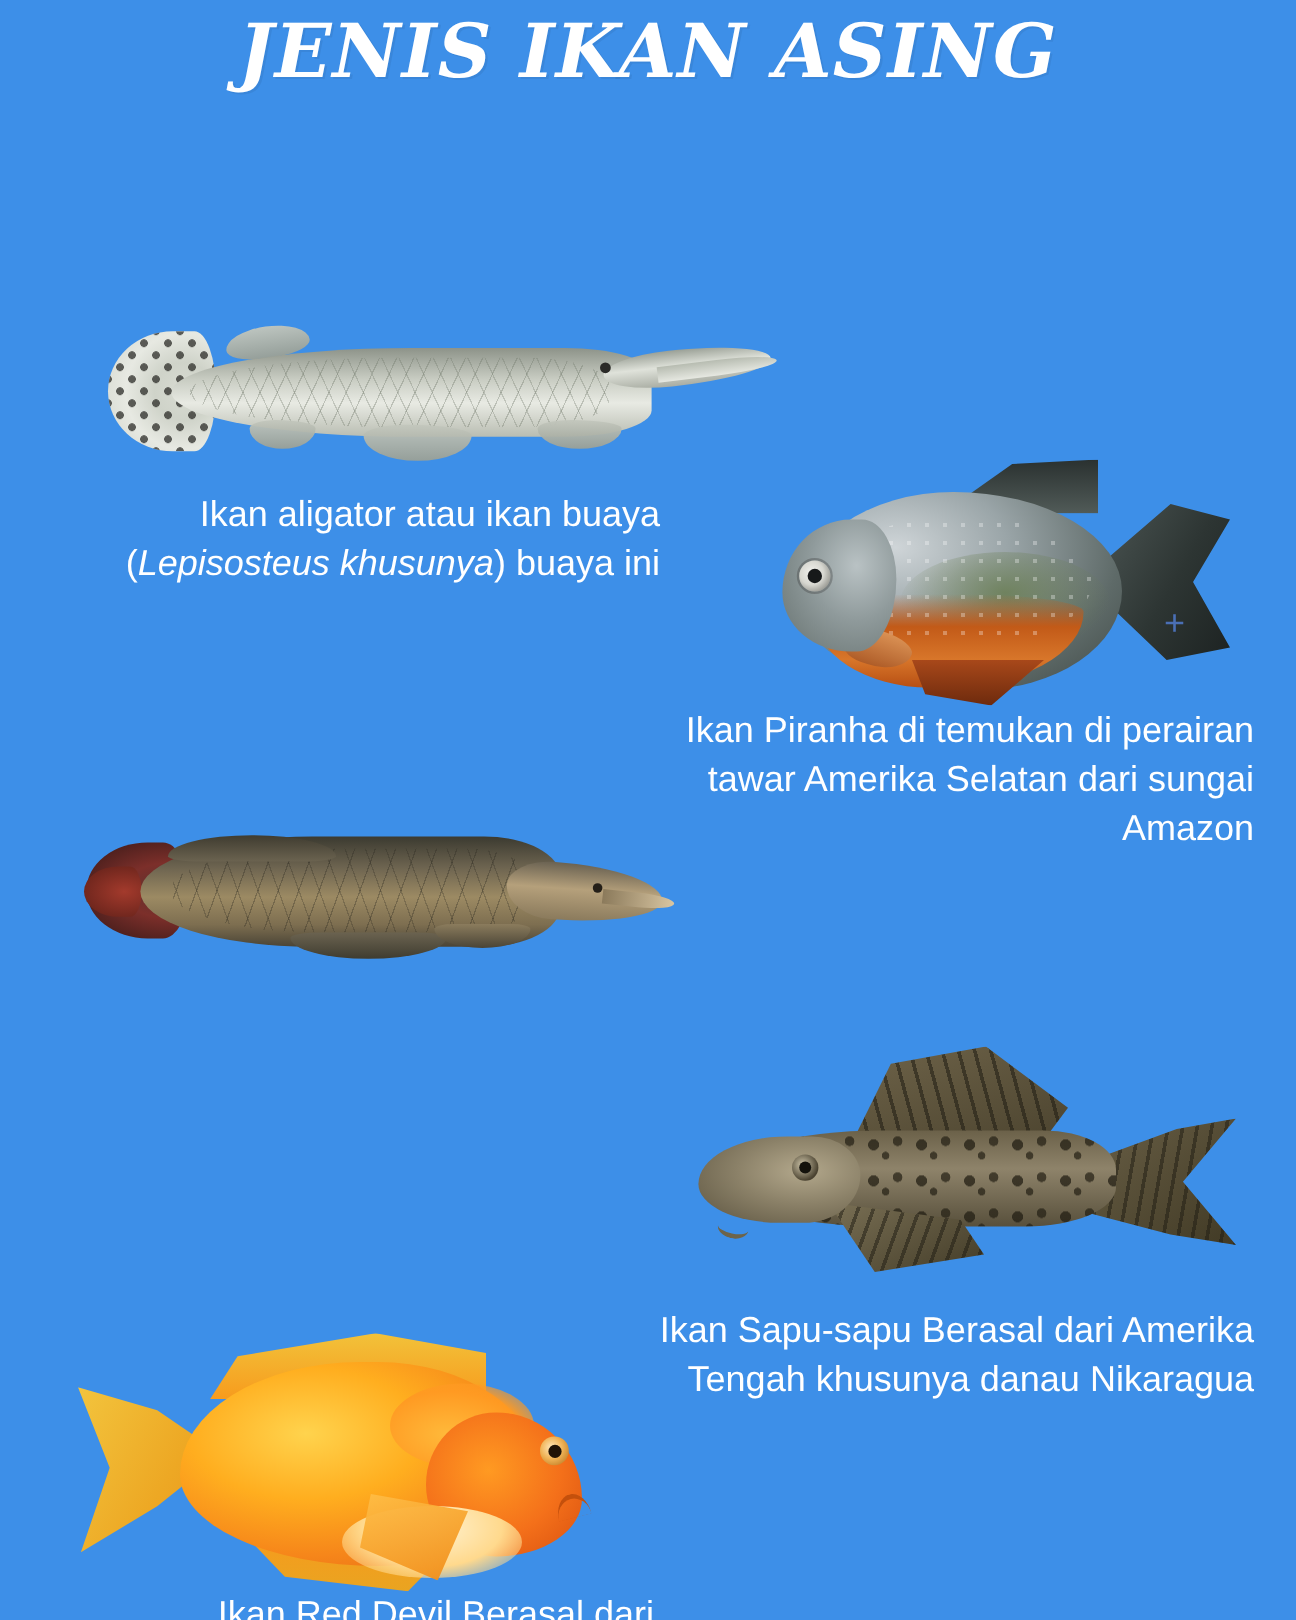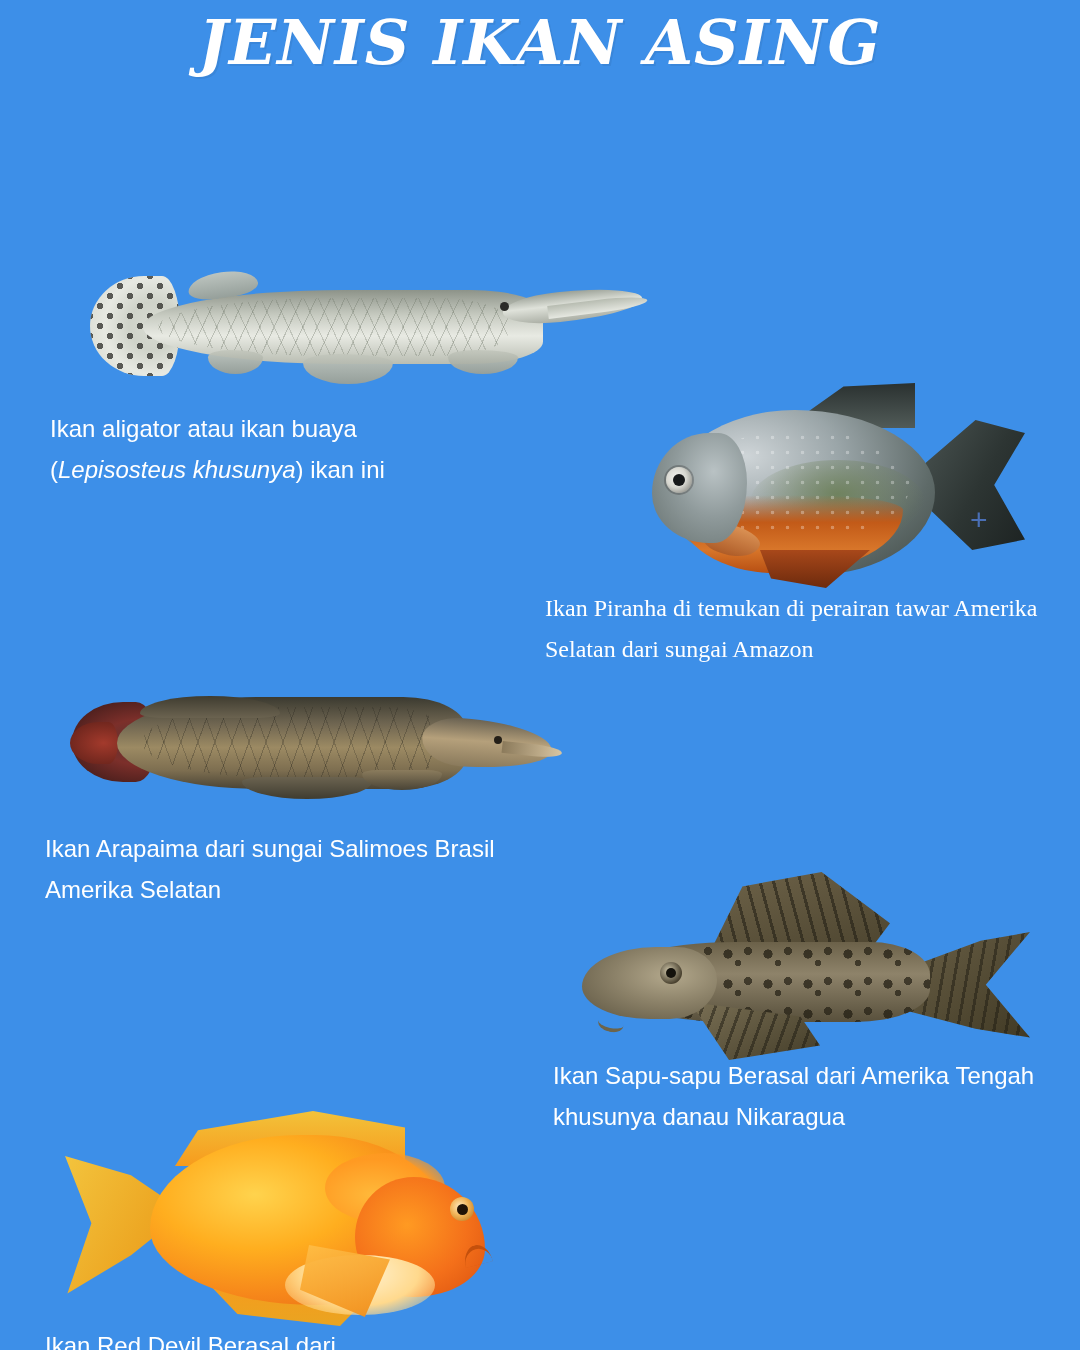--- a/index.html
+++ b/index.html
@@ -35,23 +35,23 @@
     line-height: 86px;
     letter-spacing: 1px;
     text-shadow: 2px 2px 0 rgba(0,0,0,0.06);
   }
   .title-line2 {
     display: block;
   }
   .caption {
     position: absolute;
     color: #ffffff;
-    font-size: 24px;
+    font-size: 30px;
     line-height: 41px;
-    text-align: left;
+    text-align: right;
     font-family: "Liberation Sans", sans-serif;
   }
   .caption em {
     font-style: italic;
   }
 
   
   .fish {
     position: absolute;
   }
@@ -495,23 +495,23 @@
     position: absolute;
     left: 408px; top: 140px;
     width: 28px; height: 16px;
     border-top: 4px solid #c4500c;
     border-radius: 50% 50% 0 0 / 100% 100% 0 0;
     transform: rotate(-14deg);
   }
 
   
   #cap-gar   { left: 50px;  top: 408px;  width: 500px; }
-  #cap-pir   { left: 545px; top: 588px;  width: 500px; font-family: Liberation Serif, serif; }
+  #cap-pir   { left: 545px; top: 588px;  width: 500px; }
   #cap-ara   { left: 45px;  top: 828px;  width: 505px; }
-  #cap-sapu  { left: 535px; top: 1055px; width: 510px; margin-left: 18px; }
+  #cap-sapu  { left: 535px; top: 1088px; width: 510px; }
   #cap-rdev  { left: 45px;  top: 1325px; width: 500px; }
 </style>
 </head>
 <body>
 
 <div class="poster">
 
   <div class="title">
     <span>JENIS IKAN ASING</span>
   </div>
@@ -524,21 +524,21 @@
     <div class="fin p1"></div>
     <div class="fin v1"></div>
     <div class="fin v2"></div>
     <div class="snout"></div>
     <div class="snout2"></div>
     <div class="eye"></div>
   </div>
 
   <div class="caption" id="cap-gar">
     <span>Ikan aligator atau ikan buaya</span><br>
-    <span>(</span><em>Lepisosteus khusunya</em><span>) ikan ini</span><br>
+    <span>(</span><em>Lepisosteus khusunya</em><span>) buaya ini</span><br>
   </div>
 
   <div class="fish" id="piranha">
     <div class="tailfin"></div>
     <div class="dorsal"></div>
     <div class="body"></div>
     <div class="green"></div>
     <div class="belly"></div>
     <div class="speck"></div>
     <div class="analfin"></div>
@@ -557,21 +557,20 @@
     <div class="body"></div>
     <div class="scalegrid"></div>
     <div class="fin d"></div>
     <div class="fin v"></div>
     <div class="fin p"></div>
     <div class="head"></div>
     <div class="mouth"></div>
     <div class="eye"></div>
   </div>
 
-  <div class="caption" id="cap-ara">Ikan Arapaima dari sungai Salimoes Brasil Amerika Selatan</div>
 
   <div class="fish" id="pleco">
     <div class="dorsal"></div>
     <div class="tail"></div>
     <div class="body"></div>
     <div class="pattern"></div>
     <div class="pect"></div>
     <div class="head"></div>
     <div class="eye"></div>
     <div class="barbel"></div>

